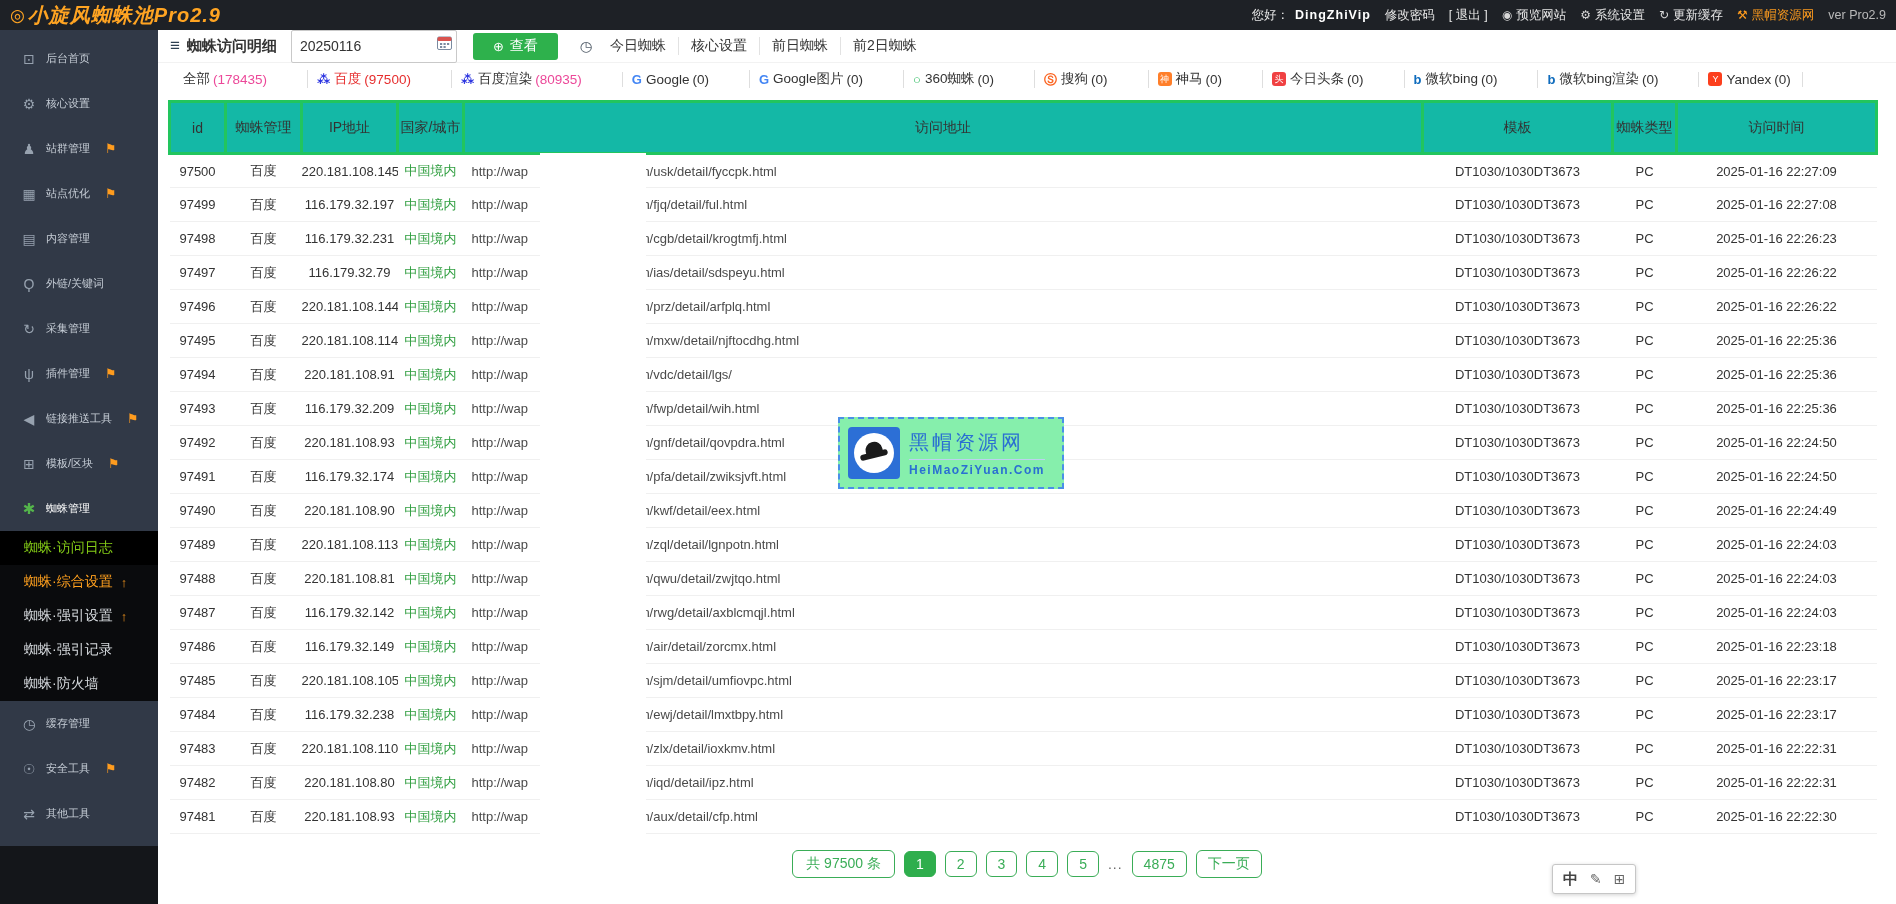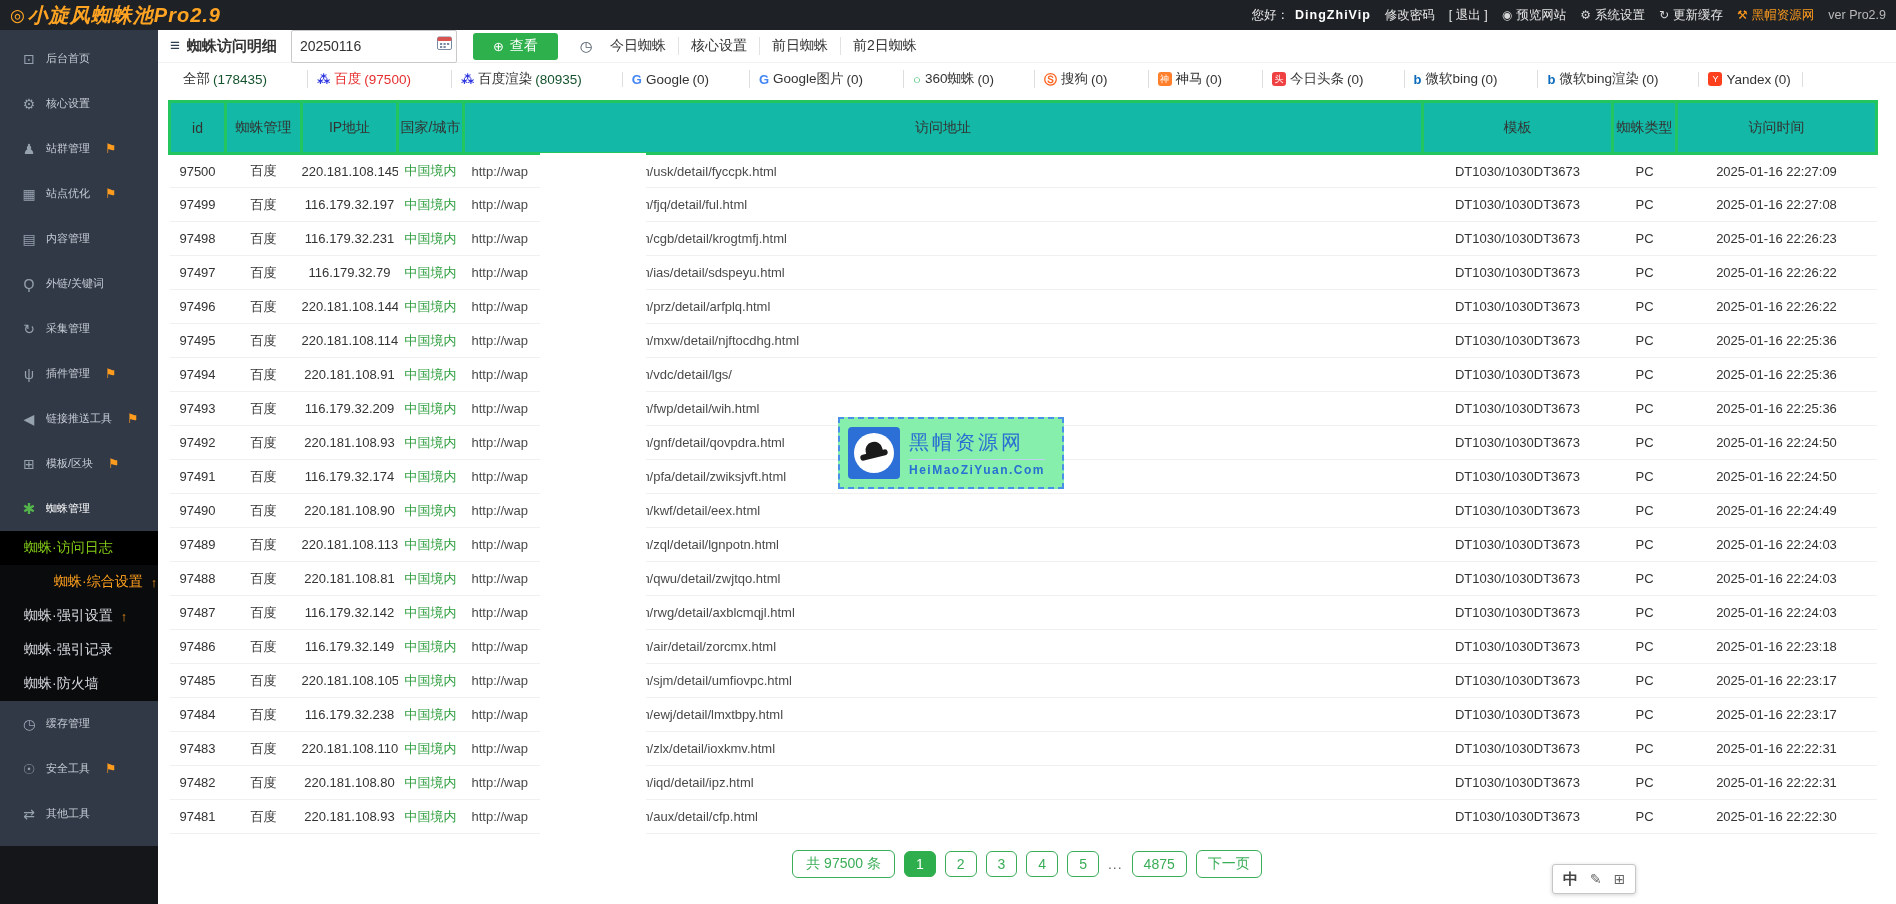--- a/index.html
+++ b/index.html
@@ -28,21 +28,21 @@
   .si-icon { width:22px; text-align:center; color:#97a2af; font-size:14px; flex:none; }
   .si-label { color:#c6cdd6; font-size:11px; margin-left:6px; white-space:nowrap; }
   .si-pin { display:none; color:#ff9c1e; font-size:13px; margin-left:7px; }
   .is-pinned .si-pin { display:inline; }
   .is-spider .si-icon { color:#54b54b; font-size:15px; }
   .is-spider .si-label { color:#ffffff; }
   .is-submenu { height:34px; background:#0a0b0d; padding-left:24px; }
   .is-submenu .si-label { color:#d6dade; font-size:14px; margin-left:0; }
   .is-submenu.is-active { background:#000; }
   .is-submenu.is-active .si-label { color:#84cc16; }
-  .is-orange .si-label { color:#ffa01e;margin-left:30px; }
+  .is-orange .si-label { color:#ffa01e; }
   .si-arrow { color:#ff9c1e; font-size:13px; margin-left:8px; font-weight:bold; }
 
   
   .main { position:absolute; left:158px; top:30px; right:0; bottom:0; background:#fff; }
 
   .toolbar { height:33px; display:flex; align-items:center; padding-left:12px; border-bottom:1px solid #f2f2f2; }
   .tb-title { display:flex; align-items:center; gap:7px; font-size:15px; font-weight:bold; color:#333; }
   .tb-title .list-ico { color:#2c3e50; font-size:17px; font-weight:bold; }
   .date-wrap { position:relative; margin-left:14px; }
   .date-input { width:166px; height:33px; border:1px solid #c9c9c9; border-radius:2px; font-size:14px;
@@ -58,21 +58,21 @@
 
   .filters { display:flex; align-items:center; padding:7px 0 8px 12px; font-size:13.5px; flex-wrap:nowrap;gap:31px; }
   .flt { display:inline-flex; align-items:center; gap:4px; padding:0 9px; cursor:pointer; white-space:nowrap; }
   .flt + .flt { border-left:1px solid #dedede; }
   .flt:last-child { border-right:1px solid #dedede; padding-right:11px; }
   .f-ico { font-style:normal; color:var(--c,#888); font-size:13px; line-height:13px; font-weight:bold; }
   .is-box .f-ico { background:var(--c,#888); color:#fff; width:14px; height:14px; border-radius:3px;
                    font-size:9px; display:inline-flex; align-items:center; justify-content:center; font-weight:normal; }
   .f-label, .f-count { font-style:normal; color:#333; }
   .f-count { margin-left:-1px; }
-  .is-count_red .f-count { color:#14532d; }
+  .is-count_red .f-count { color:#ec4899; }
   .is-active .f-label, .is-active .f-count { color:#e62e2e; }
 
   
   .table-wrap { position:relative; margin:4px 18px 0 10px; }
   table { width:100%; border-collapse:collapse; table-layout:fixed; }
   thead th { height:52px; border:3px solid #22c55e; font-weight:normal; font-size:14px; color:#333; background:#14b8a6; }
   tbody td { height:34px; border-bottom:1px solid #f0f0f0; font-size:13px; color:#333; text-align:center;
              overflow:hidden; white-space:nowrap; }
   td.c-region { color:#2f9e3f; }
   td.c-url { text-align:left; padding-left:8px; color:#4a4a4a; }

